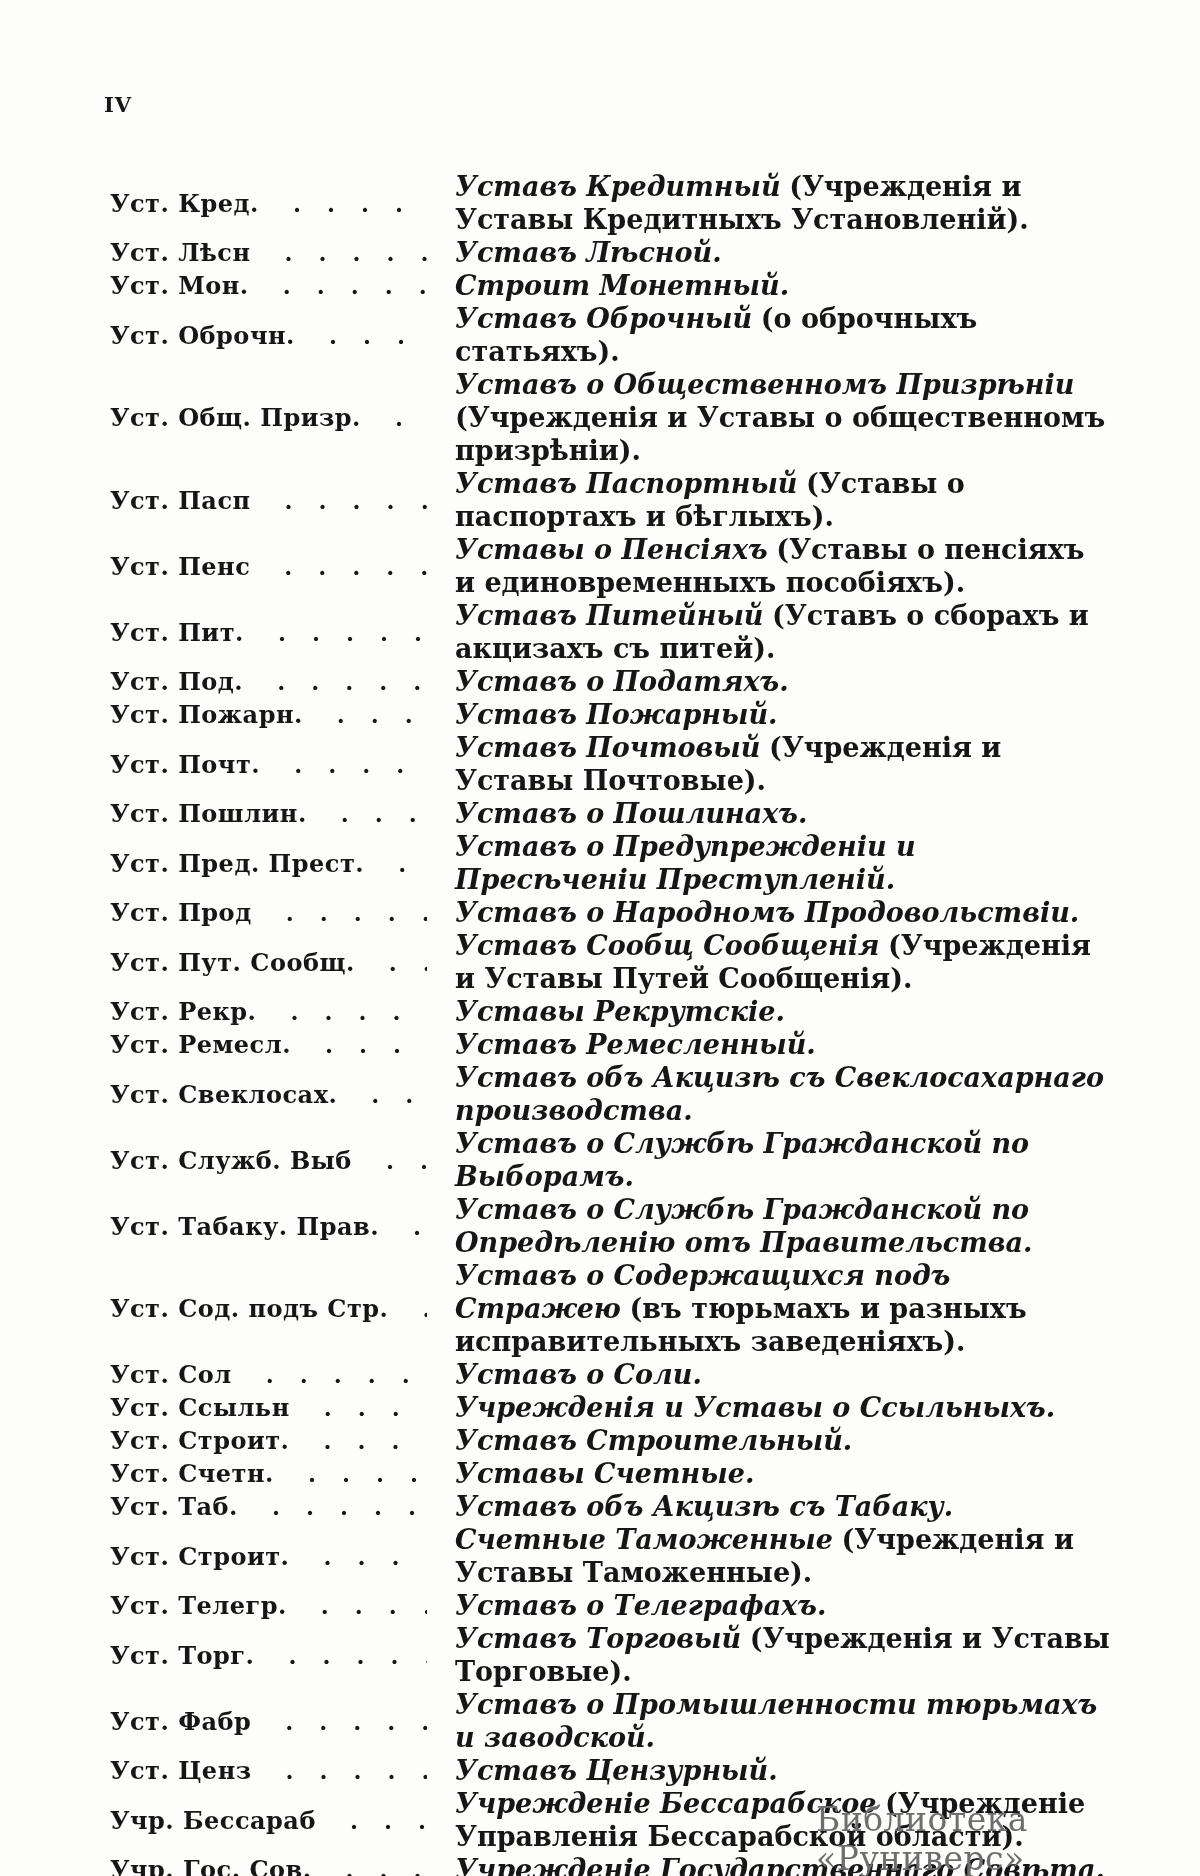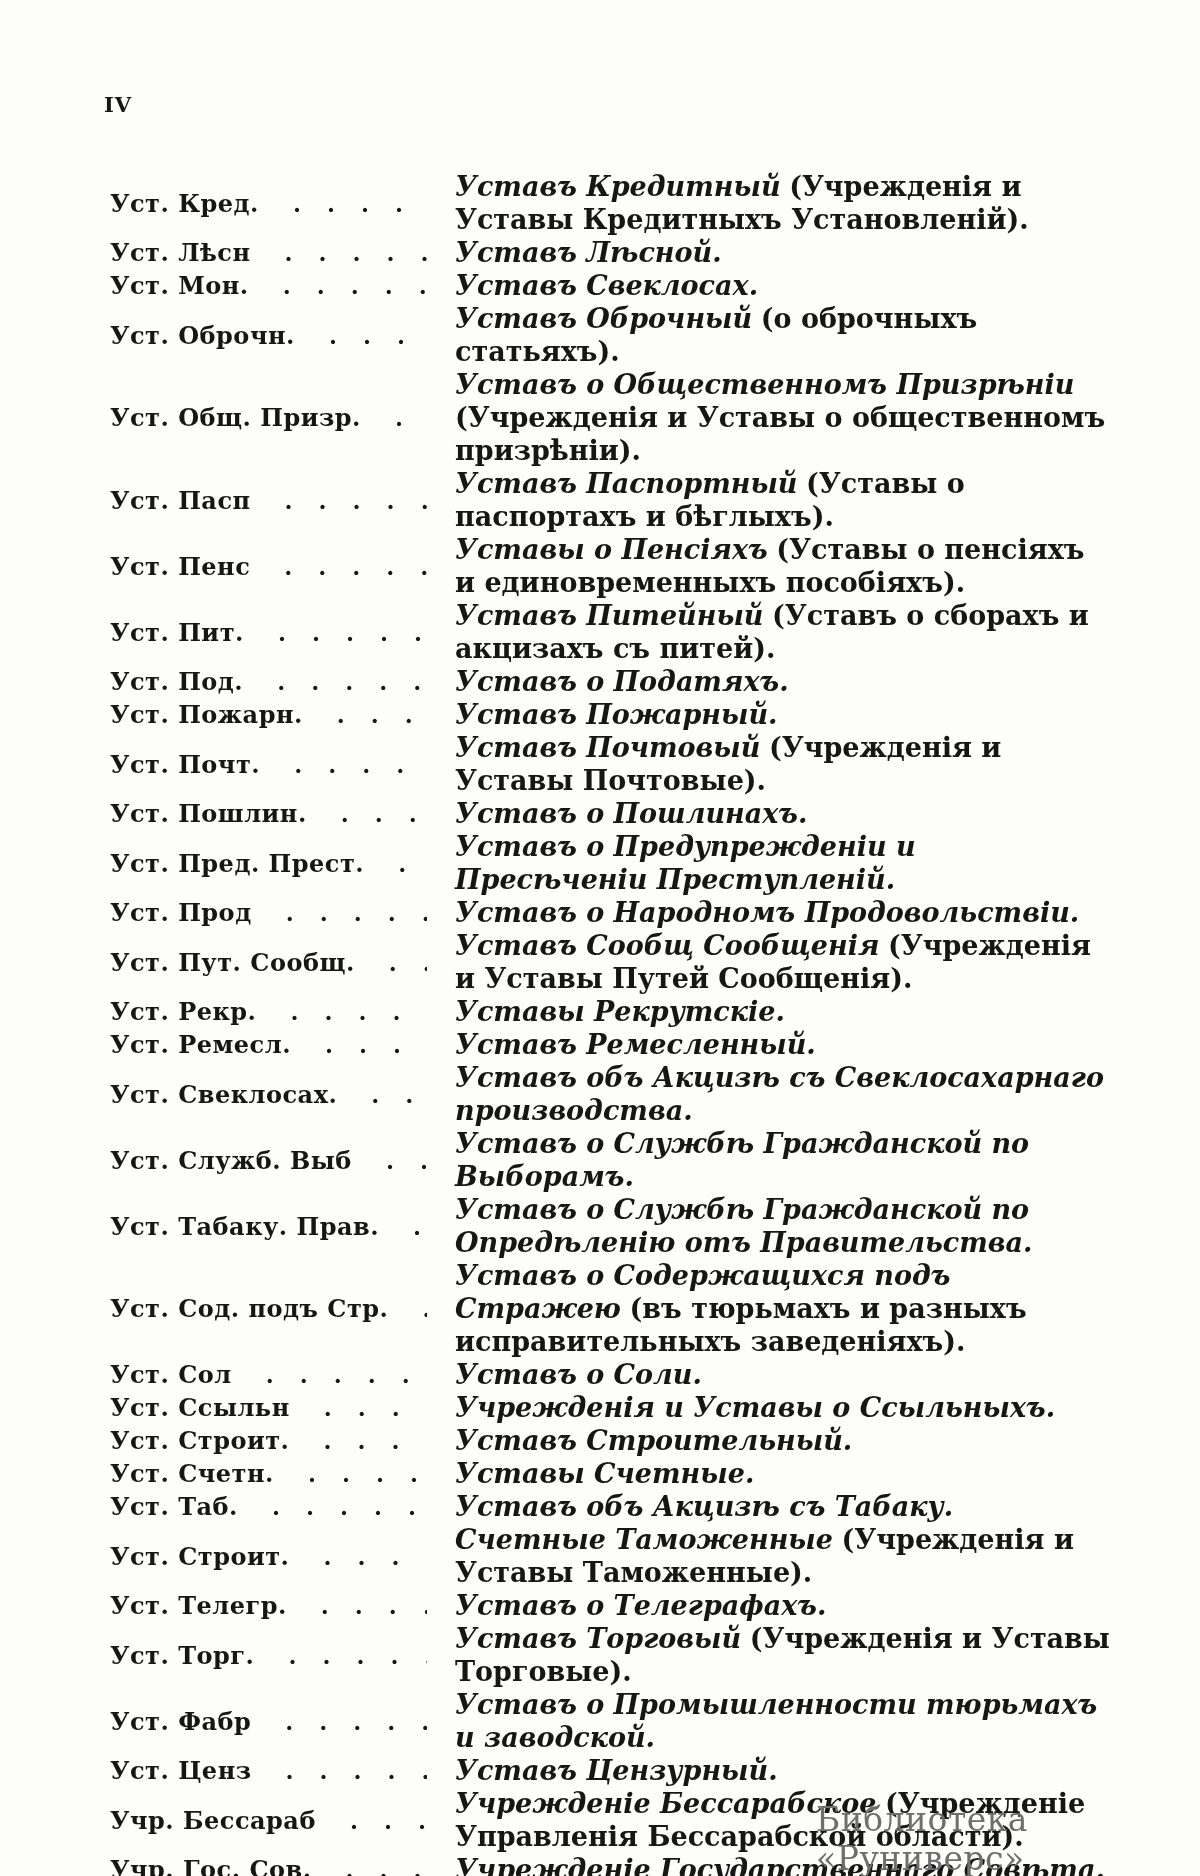--- a/index.html
+++ b/index.html
@@ -99,21 +99,21 @@
     <span class="def">
       <span class="title">Уставъ Лѣсной.</span>
       <span class="note"></span>
     </span>
   </div>
 
   <div class="row">
     <span class="abbr">Уст. Мон.</span>
     <span class="leader">. . . . . . . . . . . . . . . . . . . . . . . . . . . . . . . . . . . . . . . .</span>
     <span class="def">
-      <span class="title">Уставъ Свеклосах.</span>
+      <span class="title">Строит Монетный.</span>
       <span class="note"></span>
     </span>
   </div>
 
   <div class="row">
     <span class="abbr">Уст. Оброчн.</span>
     <span class="leader">. . . . . . . . . . . . . . . . . . . . . . . . . . . . . . . . . . . . . . . .</span>
     <span class="def">
       <span class="title">Уставъ Оброчный</span>
       <span class="note">(о оброчныхъ статьяхъ).</span>

